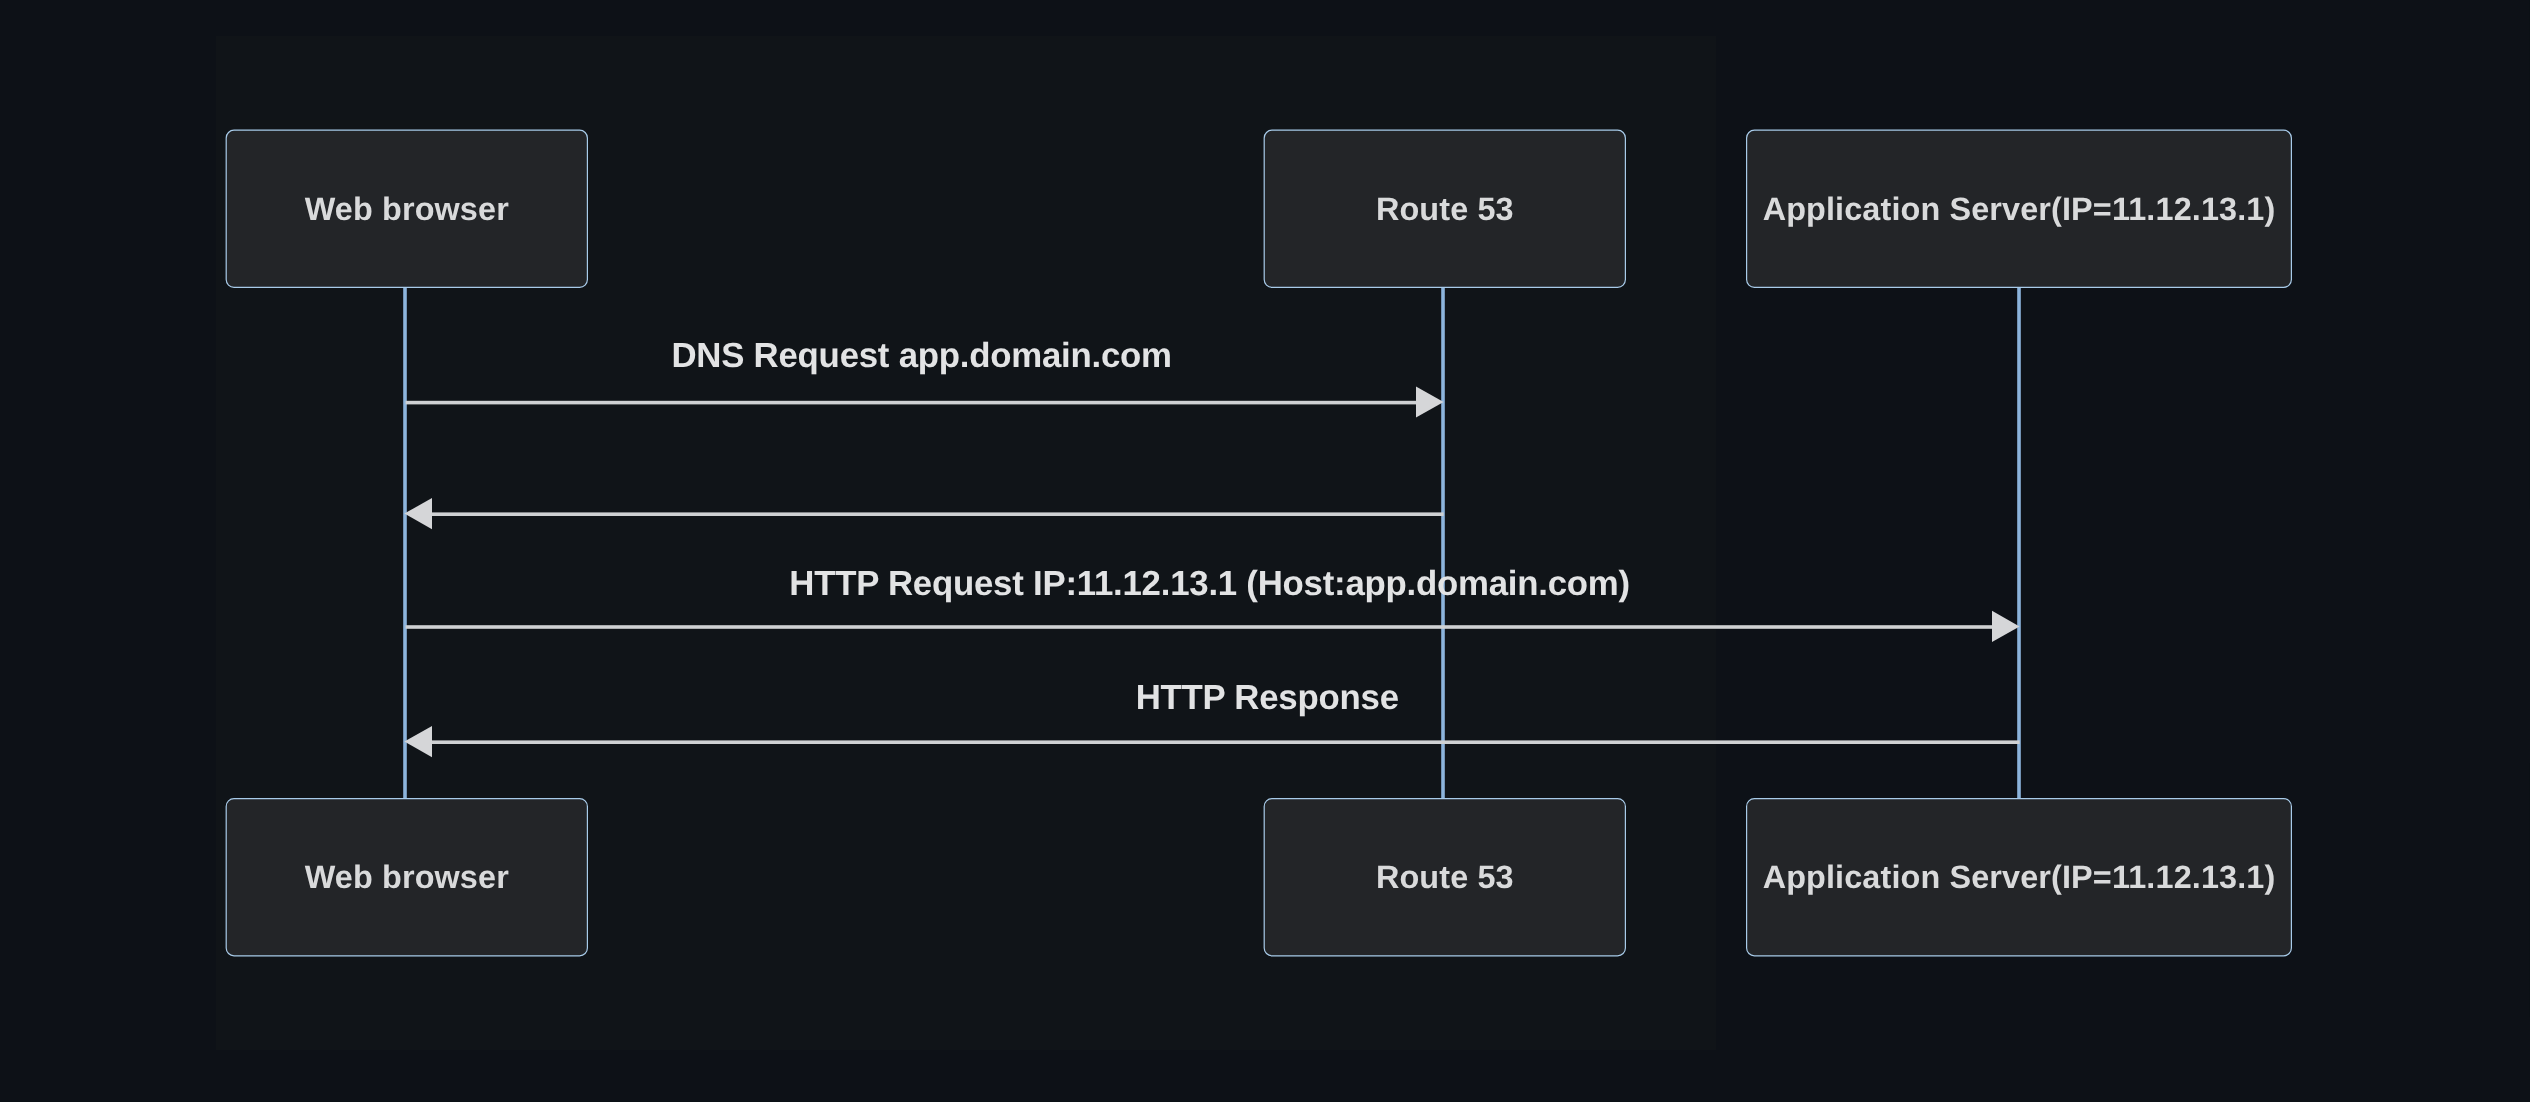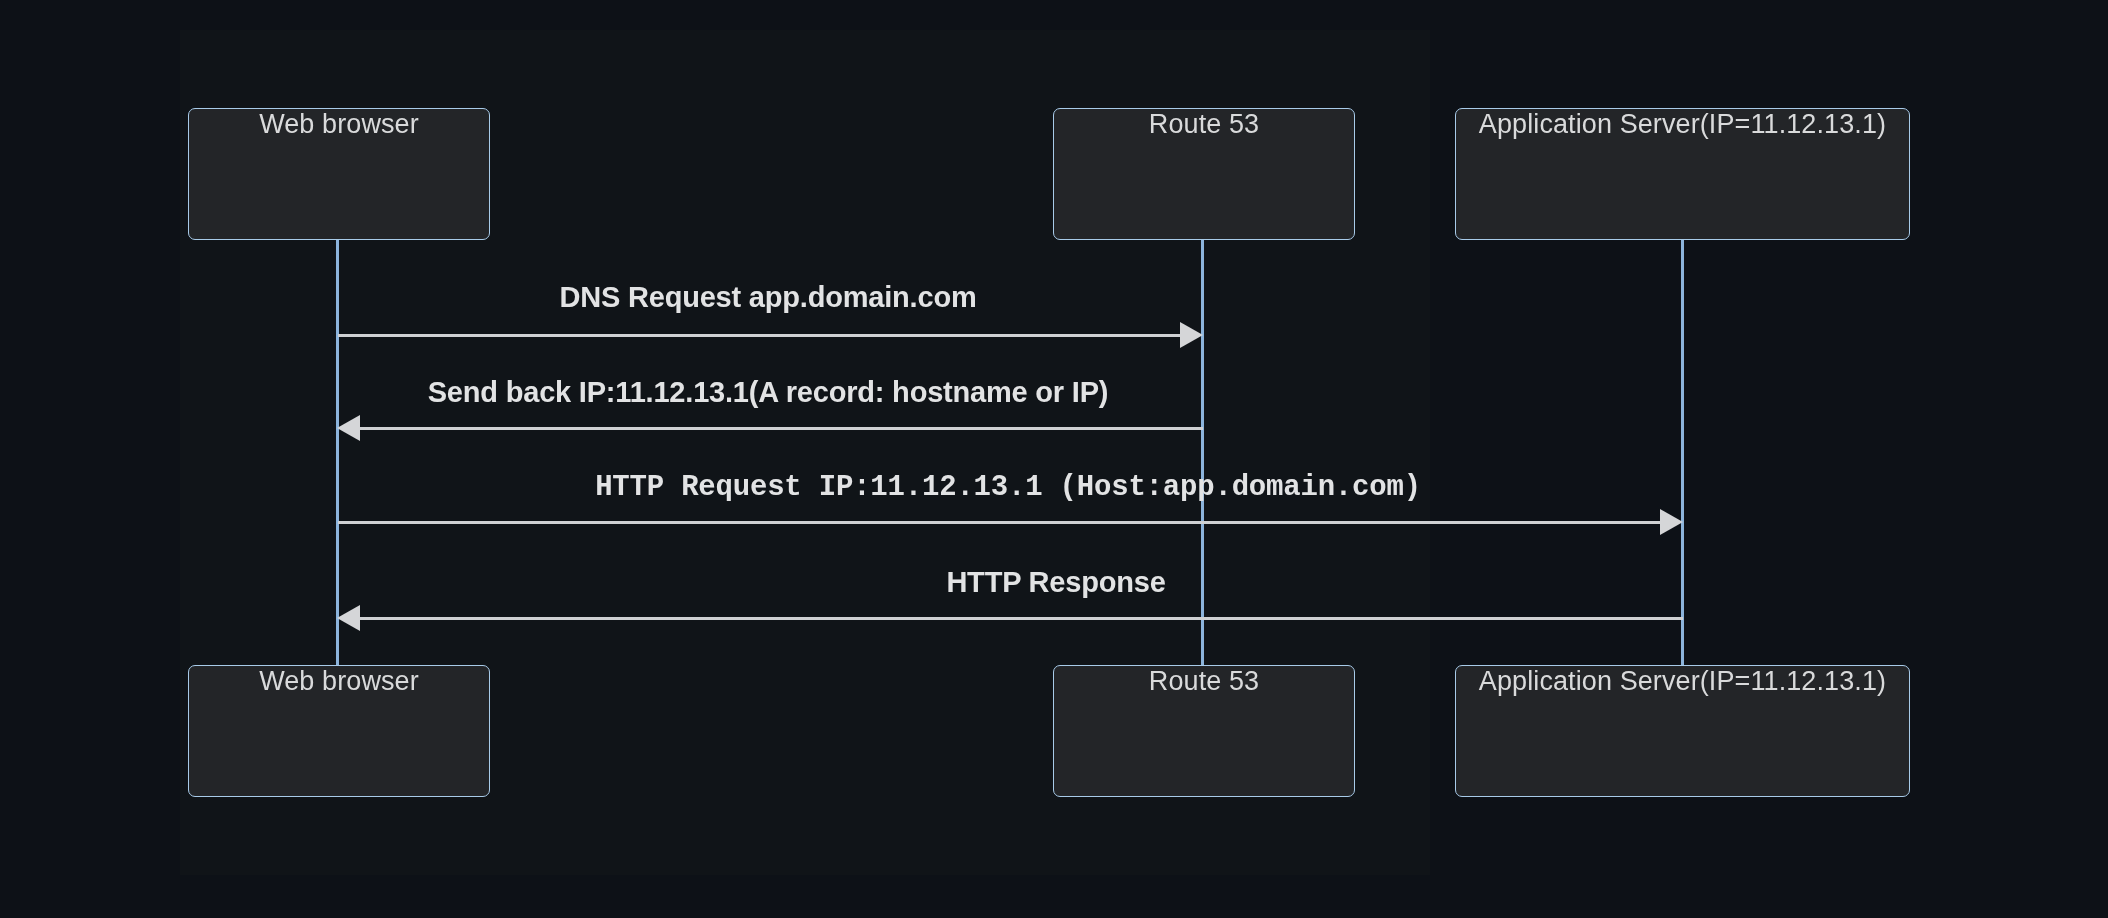--- a/index.html
+++ b/index.html
@@ -32,25 +32,25 @@
     background: #8cb4dc;
   }
   
   .participant {
     position: absolute;
     box-sizing: border-box;
     background: #232528;
     border: 1.6px solid #a8cbe9;
     border-radius: 7px;
     display: flex;
-    align-items: flex-start;
+    align-items: center;
     justify-content: center;
     color: #d9dadb;
     font-size: 27px;
-    font-weight: 400;
+    font-weight: 700;
     letter-spacing: 0.1px;
     text-align: center;
     white-space: nowrap;
   }
   
   .msg-line {
     position: absolute;
     height: 2.6px;
     background: #cfd1d3;
   }
@@ -99,25 +99,24 @@
   </div>
 
   <div class="participant" style="left:1455px; top:108px; width:455px; height:132px;">
     <span>Application Server(IP=11.12.13.1)</span>
   </div>
 
   <div class="msg-label" style="left:768px; top:281px;">DNS Request app.domain.com</div>
   <div class="msg-line" style="left:338px; top:334px; width:845px;"></div>
   <div class="arrow-head right" style="left:1180px; top:322px;"></div>
 
-  <div class="msg-label" style="left:768px; top:376px;">Send back IP:11.12.13.1(A record: hostname or IP)</div>
   <div class="msg-line" style="left:358px; top:427px; width:845px;"></div>
   <div class="arrow-head left" style="left:337px; top:415px;"></div>
 
-  <div class="msg-label" style="left:1008px; top:471px;font-family:Liberation Mono, monospace;">HTTP Request IP:11.12.13.1 (Host:app.domain.com)</div>
+  <div class="msg-label" style="left:1008px; top:471px;">HTTP Request IP:11.12.13.1 (Host:app.domain.com)</div>
   <div class="msg-line" style="left:338px; top:521px; width:1325px;"></div>
   <div class="arrow-head right" style="left:1660px; top:509px;"></div>
 
   <div class="msg-label" style="left:1056px; top:566px;">HTTP Response</div>
   <div class="msg-line" style="left:358px; top:617px; width:1325px;"></div>
   <div class="arrow-head left" style="left:337px; top:605px;"></div>
 
   <div class="participant" style="left:188px; top:665px; width:302px; height:132px;">
     <span>Web browser</span>
   </div>

